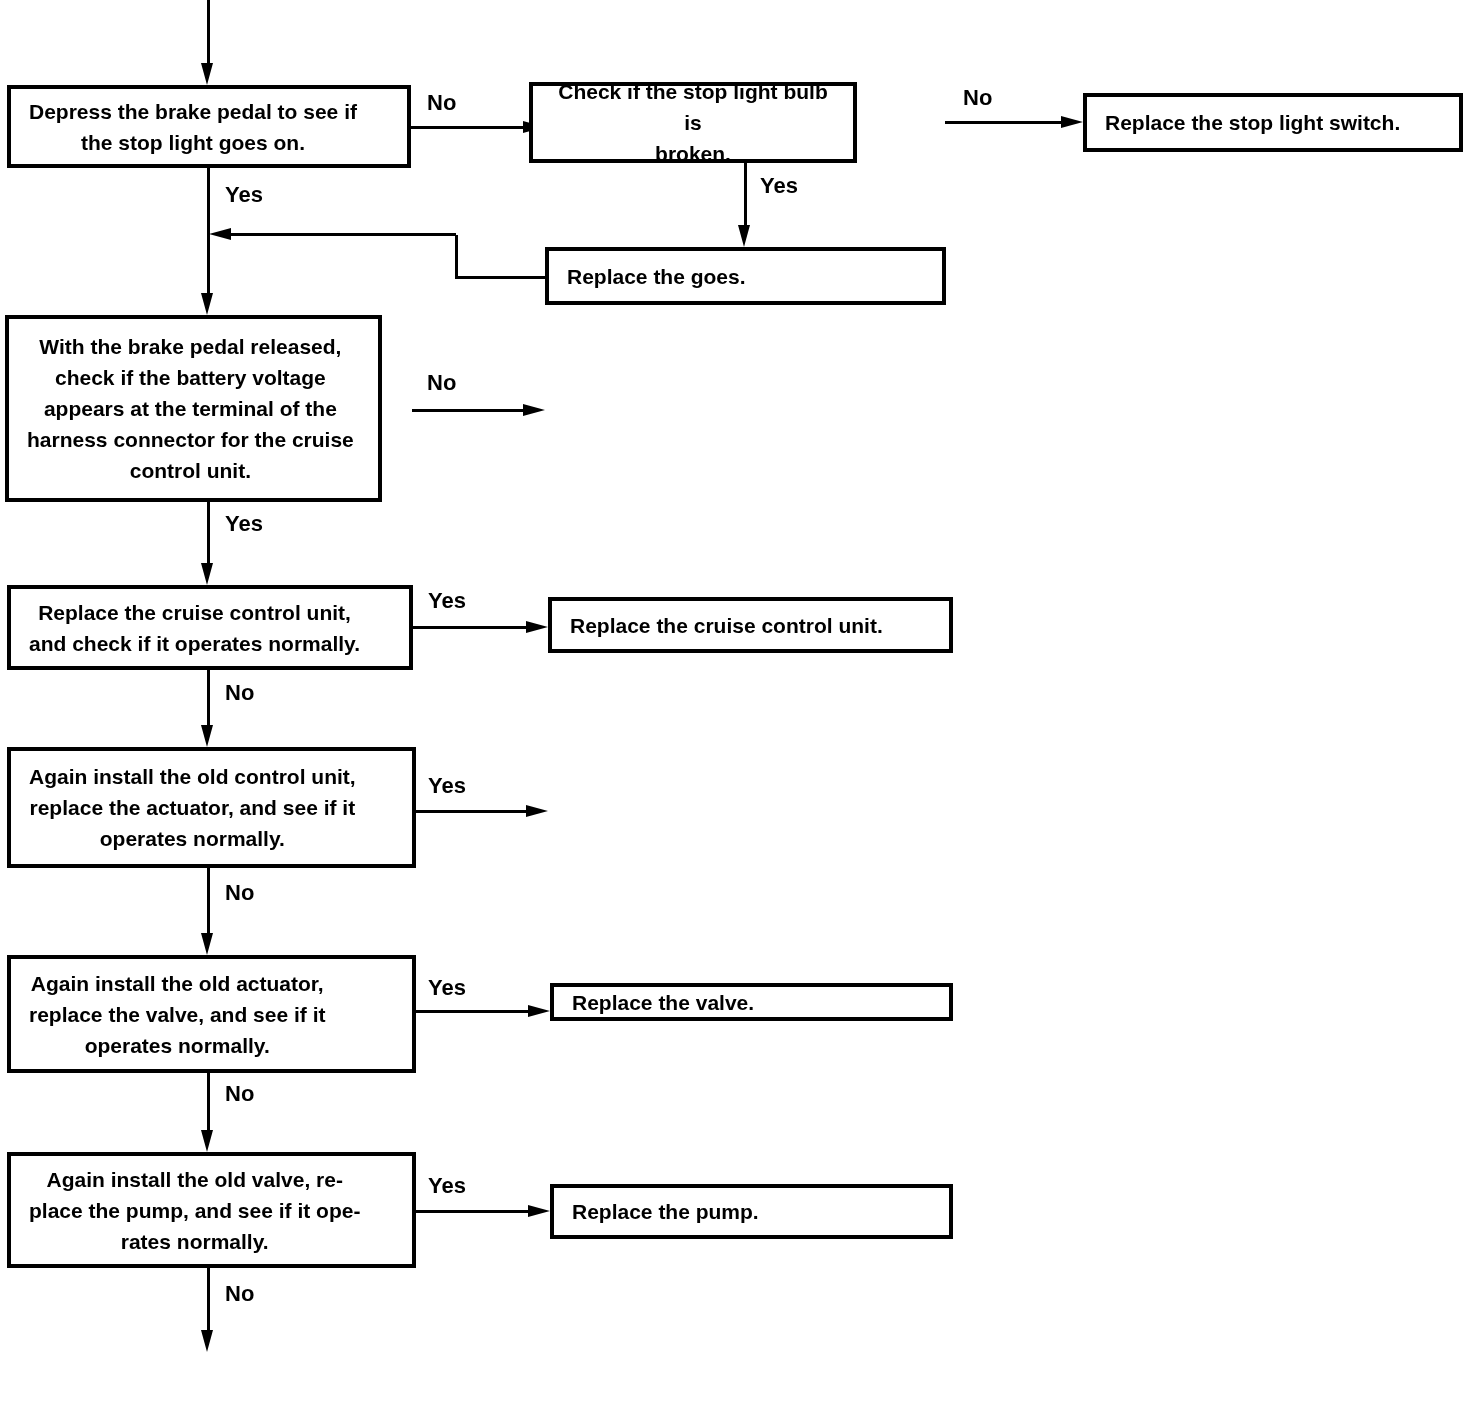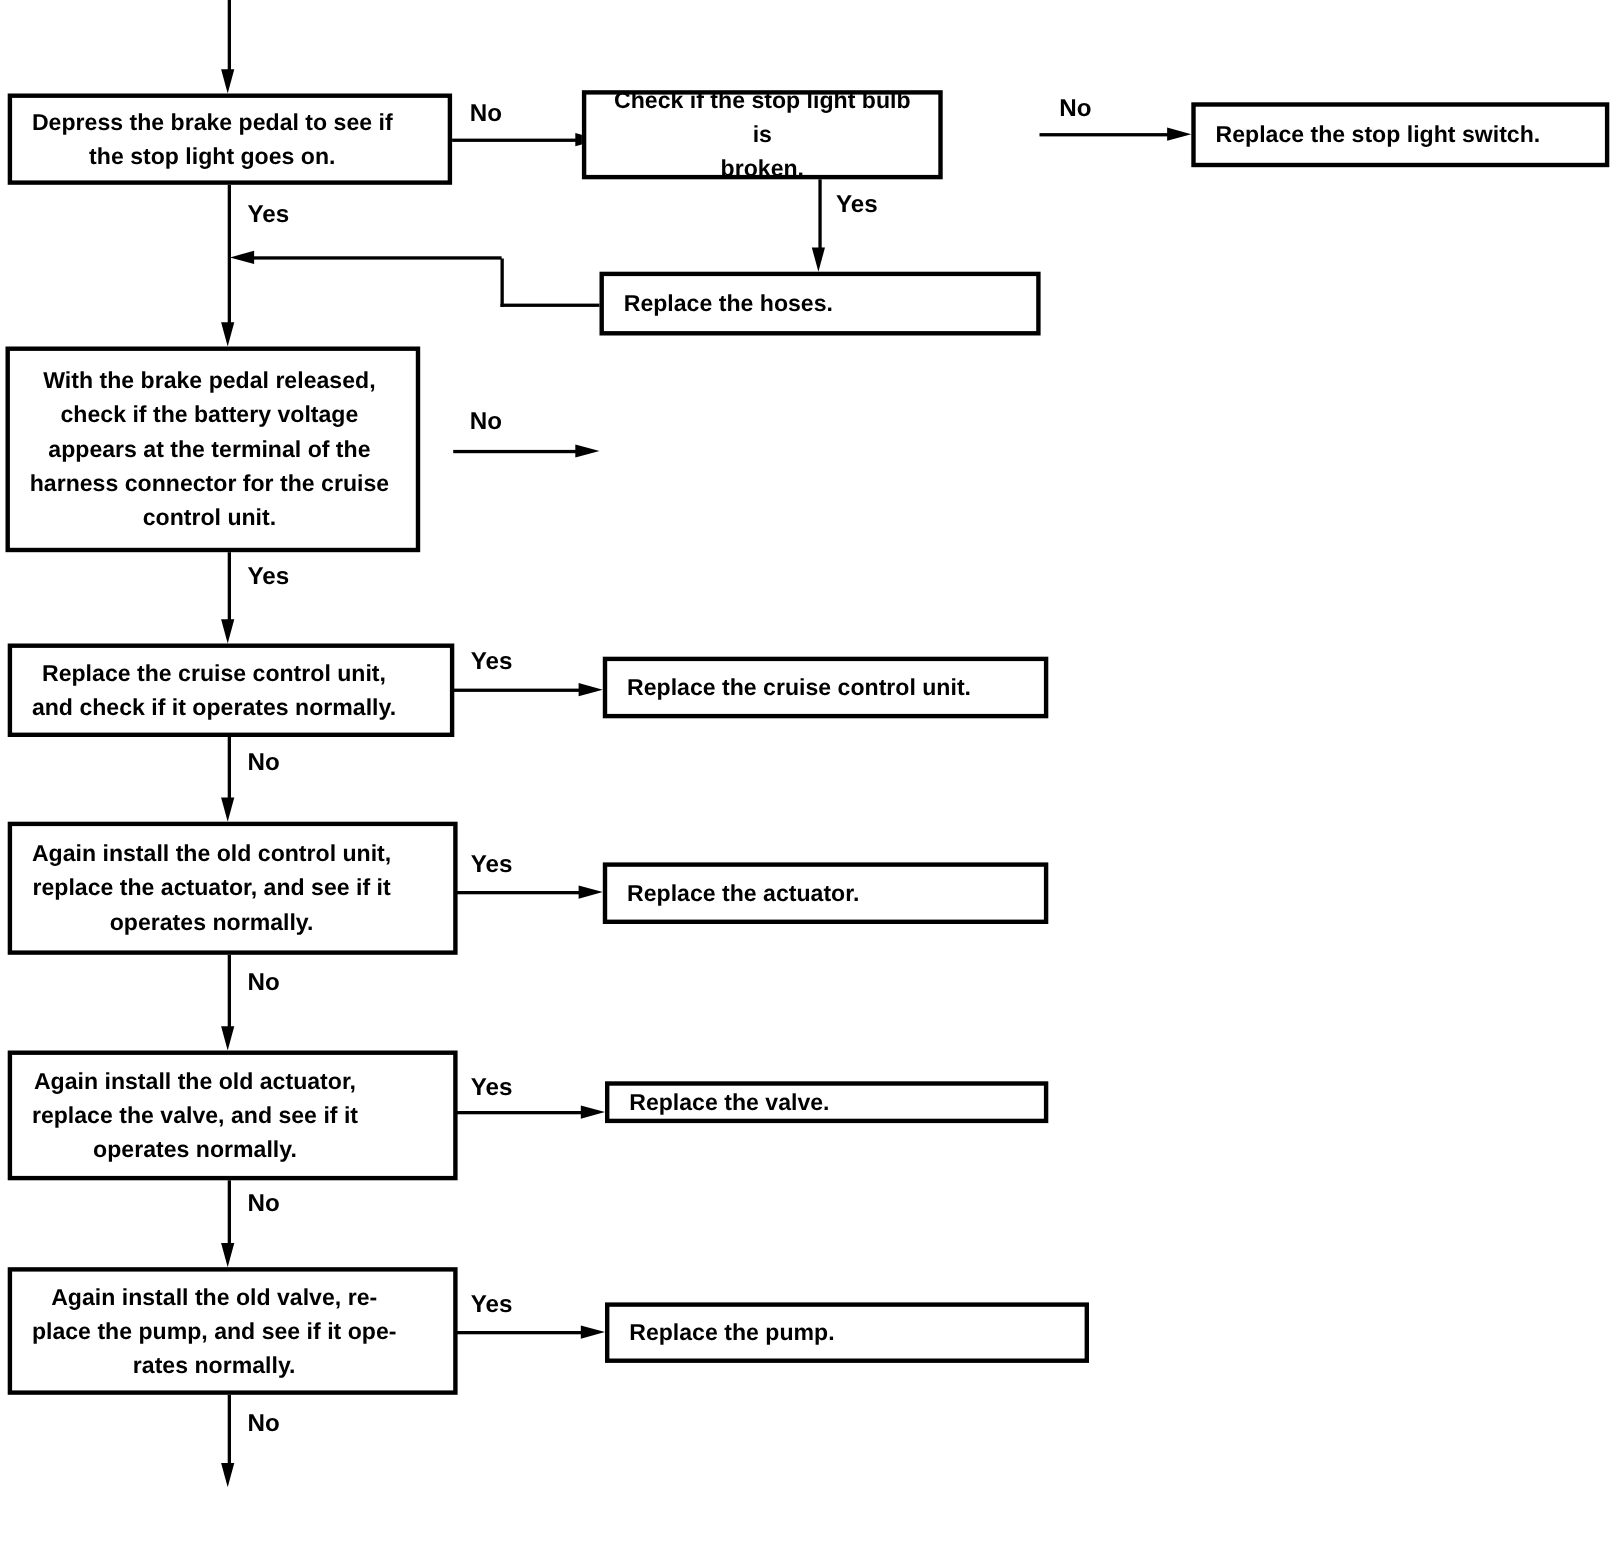--- a/index.html
+++ b/index.html
@@ -82,21 +82,21 @@
 
   <div class="node" style="left:1083px;top:93px;width:380px;height:59px">
     <span>Replace the stop light switch.</span>
   </div>
 
   <div class="lbl" style="left:760px;top:173px">Yes</div>
   <div class="edge v" style="left:744px;top:163px;height:64px"></div>
   <div class="arrow down" style="left:738px;top:225px"></div>
 
   <div class="node" style="left:545px;top:247px;width:401px;height:58px">
-    <span>Replace the hoses.</span>
+    <span>Replace the goes.</span>
   </div>
 
   <div class="edge h" style="left:455px;top:276px;width:90px"></div>
   <div class="edge v" style="left:455px;top:235px;height:44px"></div>
   <div class="edge h" style="left:229px;top:233px;width:227px"></div>
   <div class="arrow left" style="left:209px;top:228px"></div>
 
   <div class="lbl" style="left:225px;top:182px">Yes</div>
   <div class="edge v" style="left:207px;top:168px;height:128px"></div>
   <div class="arrow down" style="left:201px;top:293px"></div>
@@ -138,23 +138,20 @@
   <div class="node" style="left:7px;top:747px;width:409px;height:121px">
     <span>Again install the old control unit,
 replace the actuator, and see if it
 operates normally.</span>
   </div>
 
   <div class="lbl" style="left:428px;top:773px">Yes</div>
   <div class="edge h" style="left:415px;top:810px;width:112px"></div>
   <div class="arrow right" style="left:526px;top:805px"></div>
 
-  <div class="node" style="left:548px;top:784px;width:405px;height:56px">
-    <span>Replace the actuator.</span>
-  </div>
 
   <div class="lbl" style="left:225px;top:880px">No</div>
   <div class="edge v" style="left:207px;top:868px;height:66px"></div>
   <div class="arrow down" style="left:201px;top:933px"></div>
 
   <div class="node" style="left:7px;top:955px;width:409px;height:118px">
     <span>Again install the old actuator,
 replace the valve, and see if it
 operates normally.</span>
   </div>
@@ -174,21 +171,21 @@
   <div class="node" style="left:7px;top:1152px;width:409px;height:116px">
     <span>Again install the old valve, re-
 place the pump, and see if it ope-
 rates normally.</span>
   </div>
 
   <div class="lbl" style="left:428px;top:1173px">Yes</div>
   <div class="edge h" style="left:415px;top:1210px;width:114px"></div>
   <div class="arrow right" style="left:528px;top:1205px"></div>
 
-  <div class="node" style="left:550px;top:1184px;width:440px;height:55px">
+  <div class="node" style="left:550px;top:1184px;width:403px;height:55px">
     <span>Replace the pump.</span>
   </div>
 
   <div class="lbl" style="left:225px;top:1281px">No</div>
   <div class="edge v" style="left:207px;top:1268px;height:63px"></div>
   <div class="arrow down" style="left:201px;top:1330px"></div>
 
 
 </div>
 

